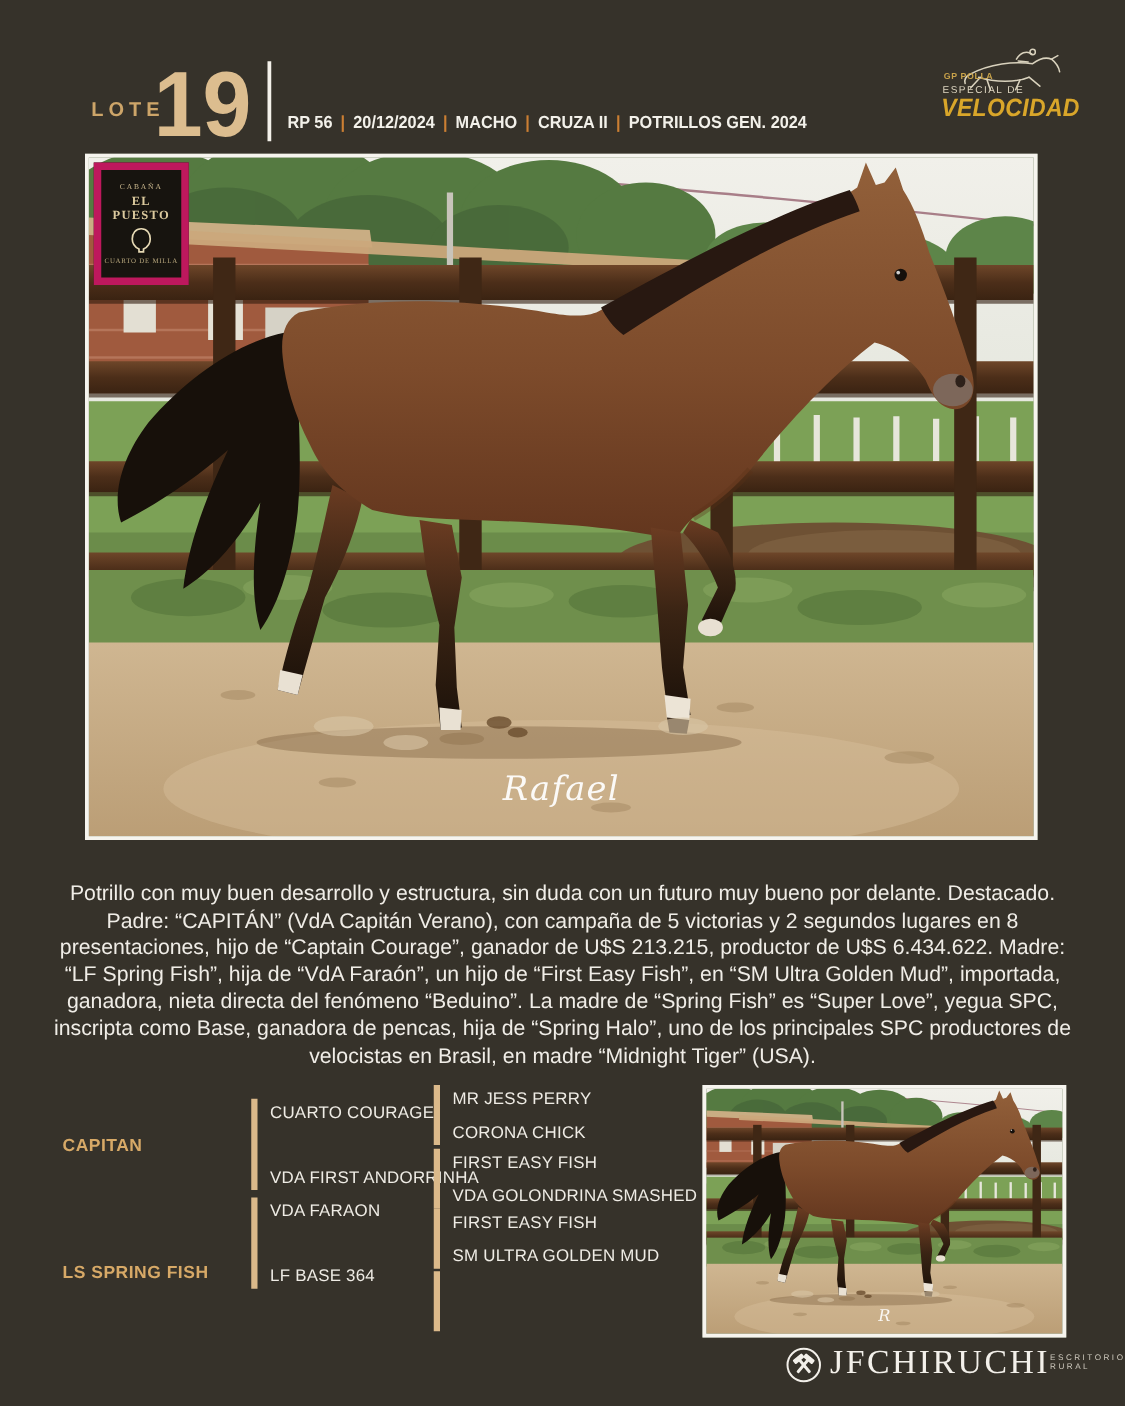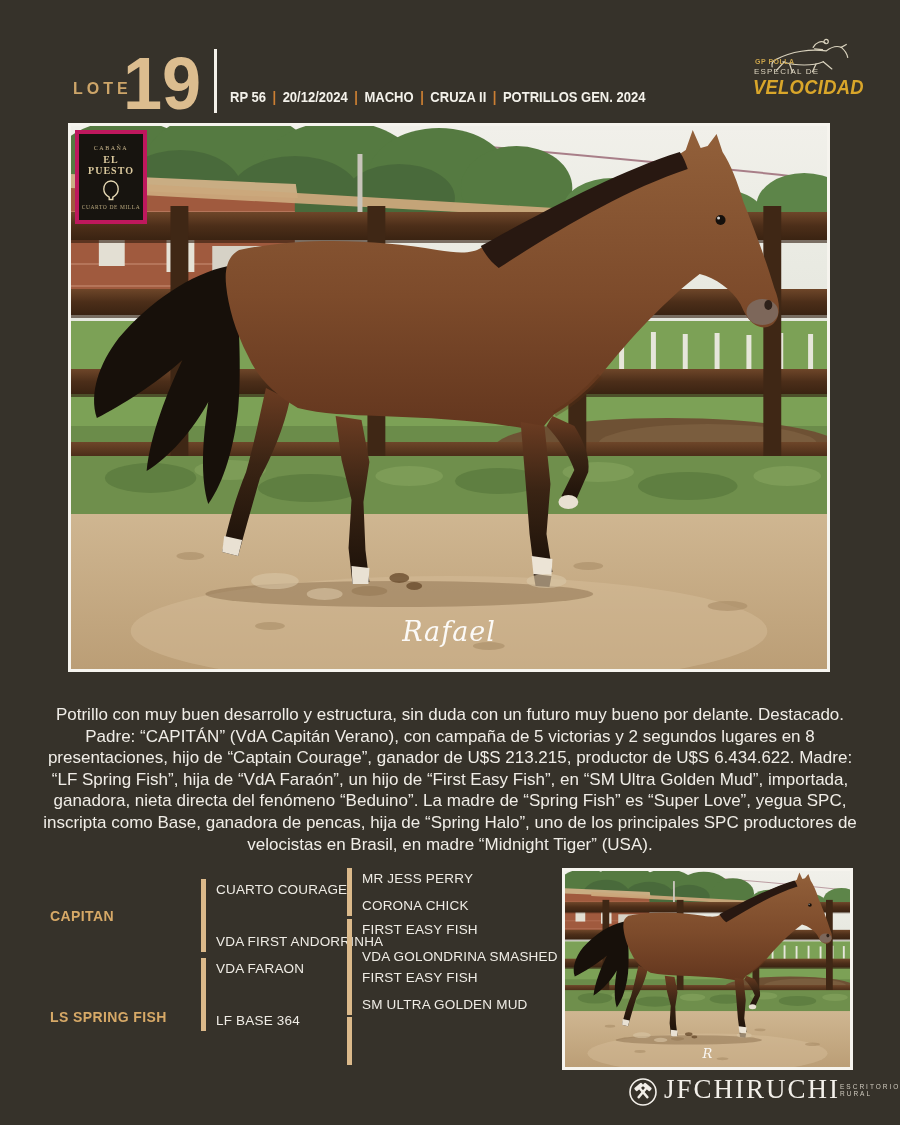--- a/index.html
+++ b/index.html
@@ -29,21 +29,21 @@
   .badge-l3 .condense{transform:scaleX(.92);}
 
   
   .photo-main{left:68px;top:123px;width:762px;height:549px;border:3px solid #f6f4ee;box-sizing:border-box;background:#9aa58d;}
   .photo-small{left:562px;top:868px;width:291px;height:202px;border:3px solid #f6f4ee;box-sizing:border-box;background:#9aa58d;}
   .scene{position:absolute;left:0;top:0;width:100%;height:100%;display:block;}
   .wm-main{left:0;right:0;bottom:22px;text-align:center;font-family:"DejaVu Serif",serif;font-style:italic;
            font-size:27px;color:rgba(255,255,255,.93);letter-spacing:1px;}
   .wm-small{left:0;right:0;bottom:6px;text-align:center;font-family:"DejaVu Serif",serif;font-style:italic;
             font-size:13px;color:rgba(255,255,255,.9);}
-  .cabin-logo{left:4px;top:4px;width:64px;height:86px;background:#17140f;border:4px solid #be185d;
+  .cabin-logo{left:4px;top:4px;width:64px;height:86px;background:#17140f;border:6px solid #be185d;
               display:flex;flex-direction:column;align-items:center;justify-content:center;gap:3px;text-align:center;}
   .cabin-l1{font-size:6px;letter-spacing:1.5px;color:#cbb88e;font-family:"Liberation Serif",serif;}
   .cabin-l2{font-size:10px;font-weight:bold;letter-spacing:1px;color:#dcca9e;font-family:"Liberation Serif",serif;}
   .cabin-l3{font-size:5.5px;letter-spacing:.6px;color:#b9a87e;font-family:"Liberation Serif",serif;}
 
   
   .desc{left:38px;top:687px;width:824px;text-align:center;font-size:17px;line-height:21.6px;color:#f0ede7;}
 
   
   .ped-label{font-size:14px;font-weight:bold;color:#d7a967;letter-spacing:.4px;}

